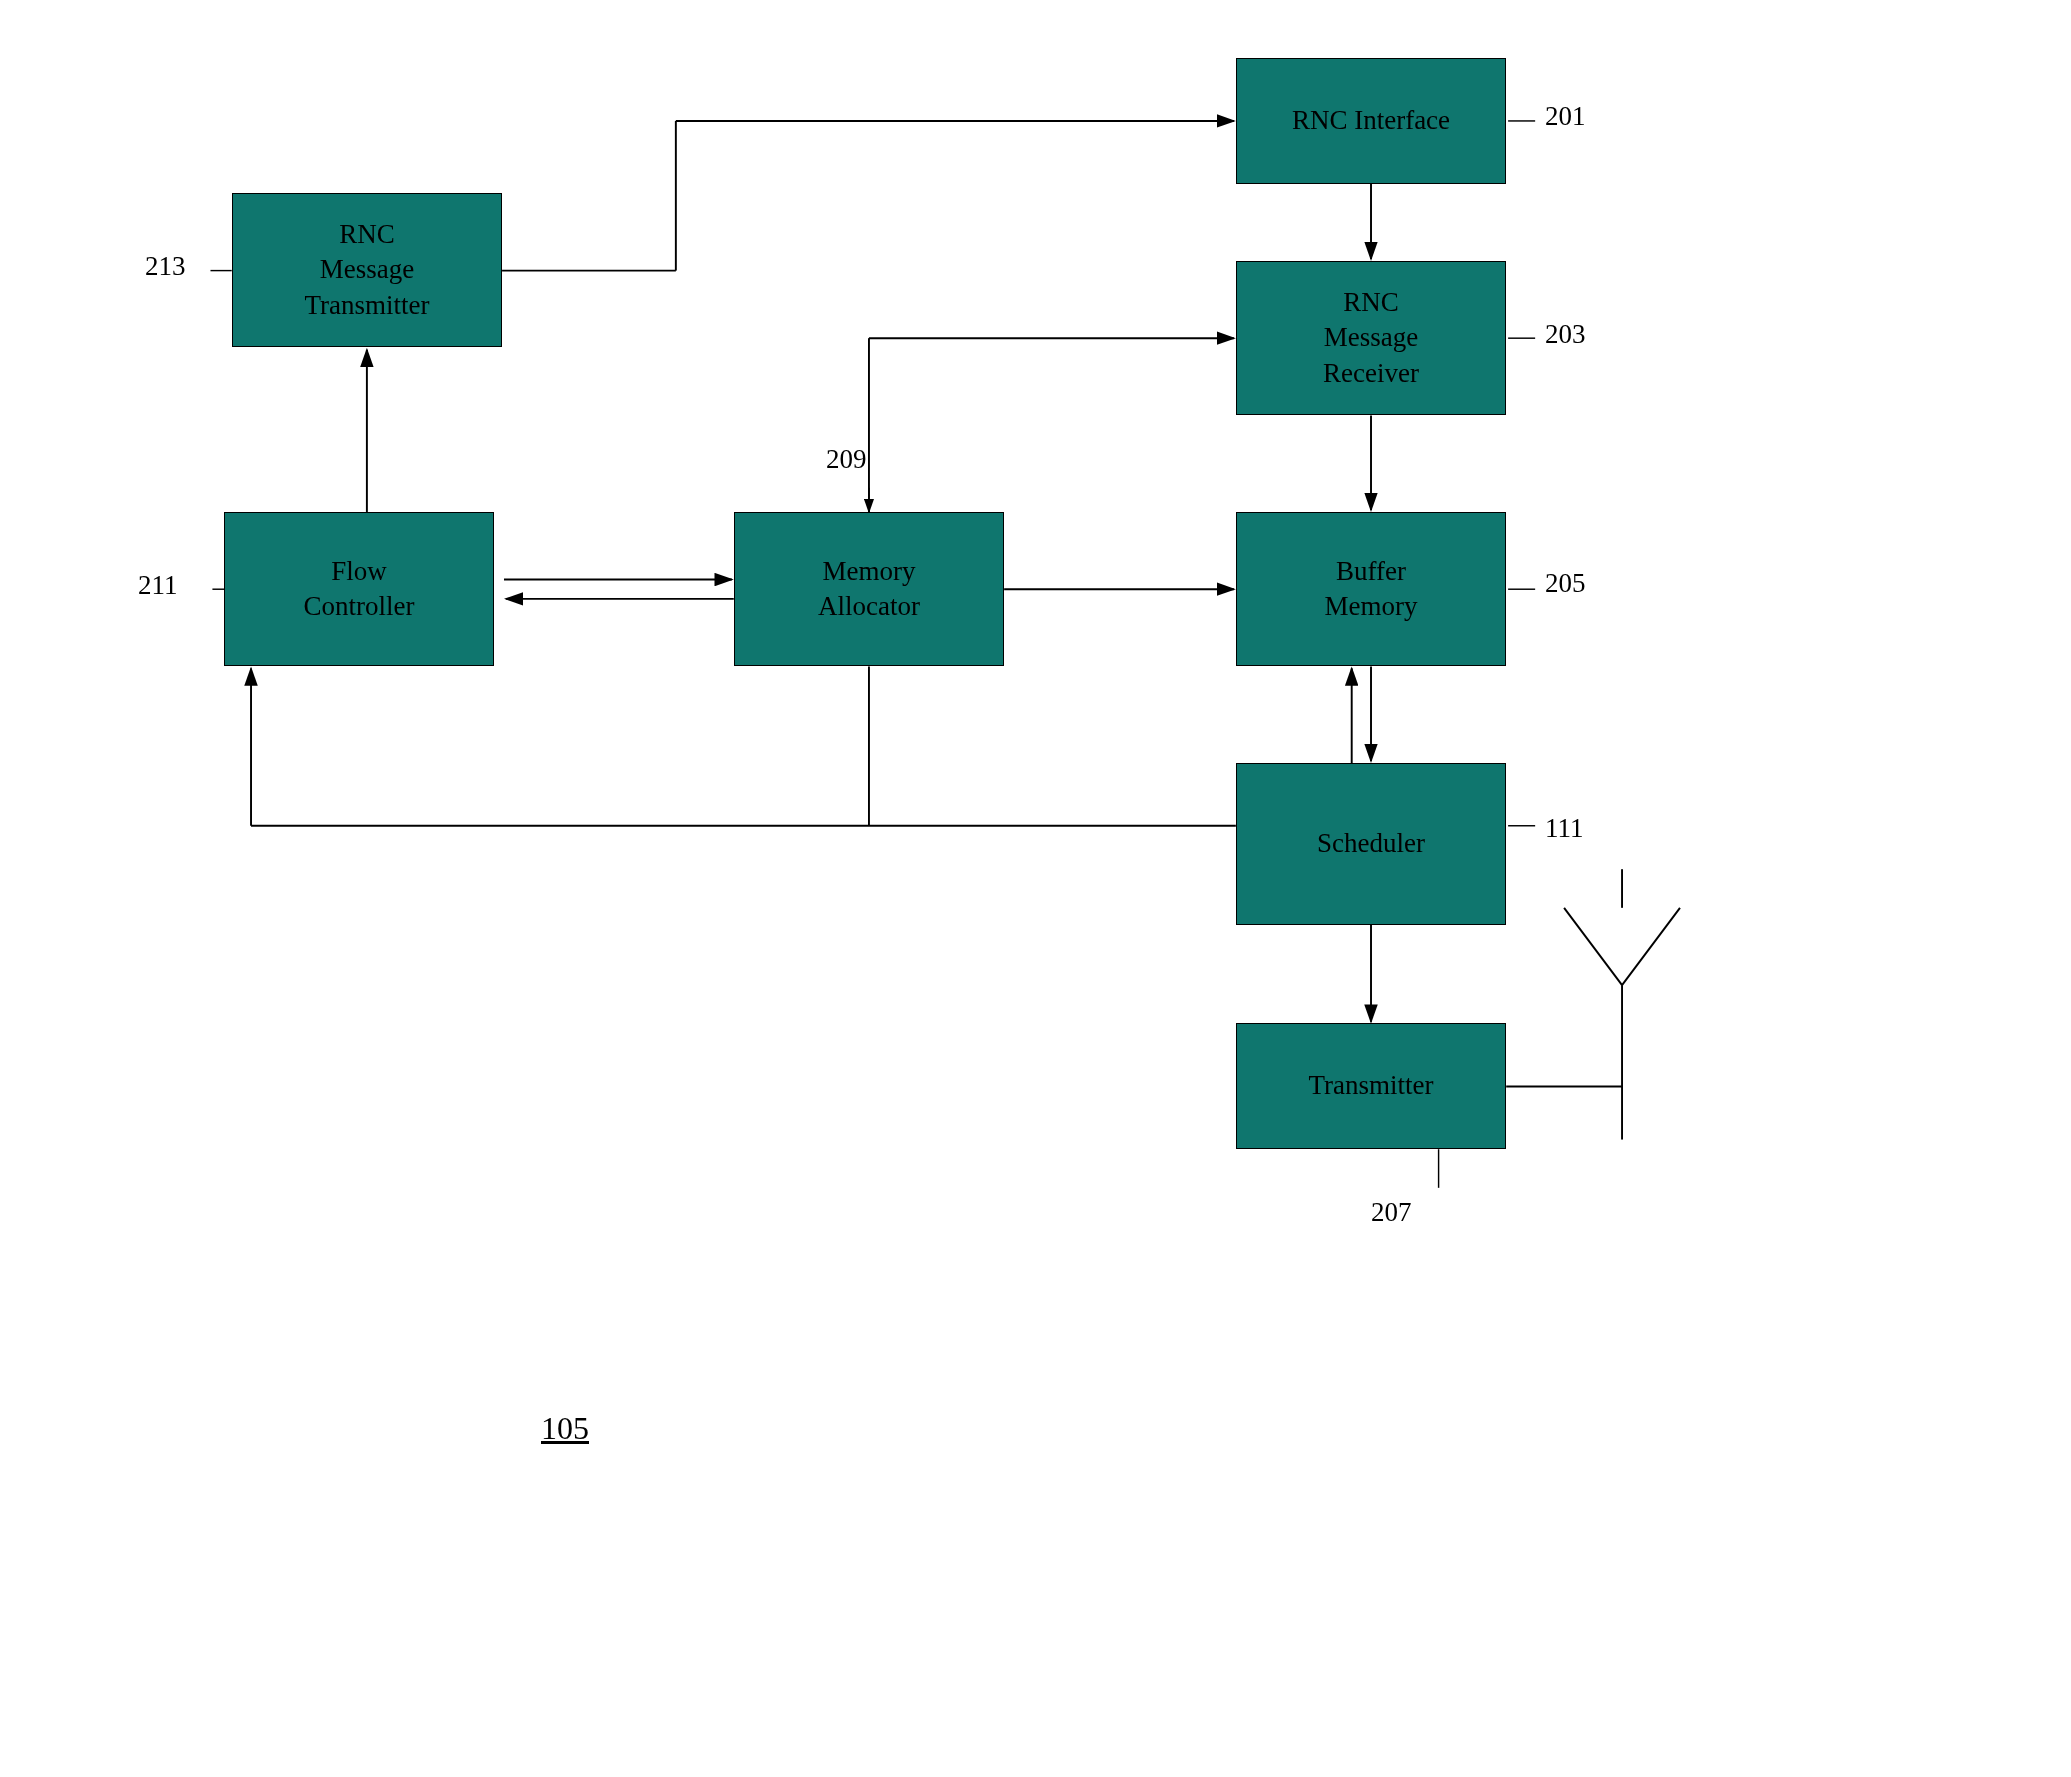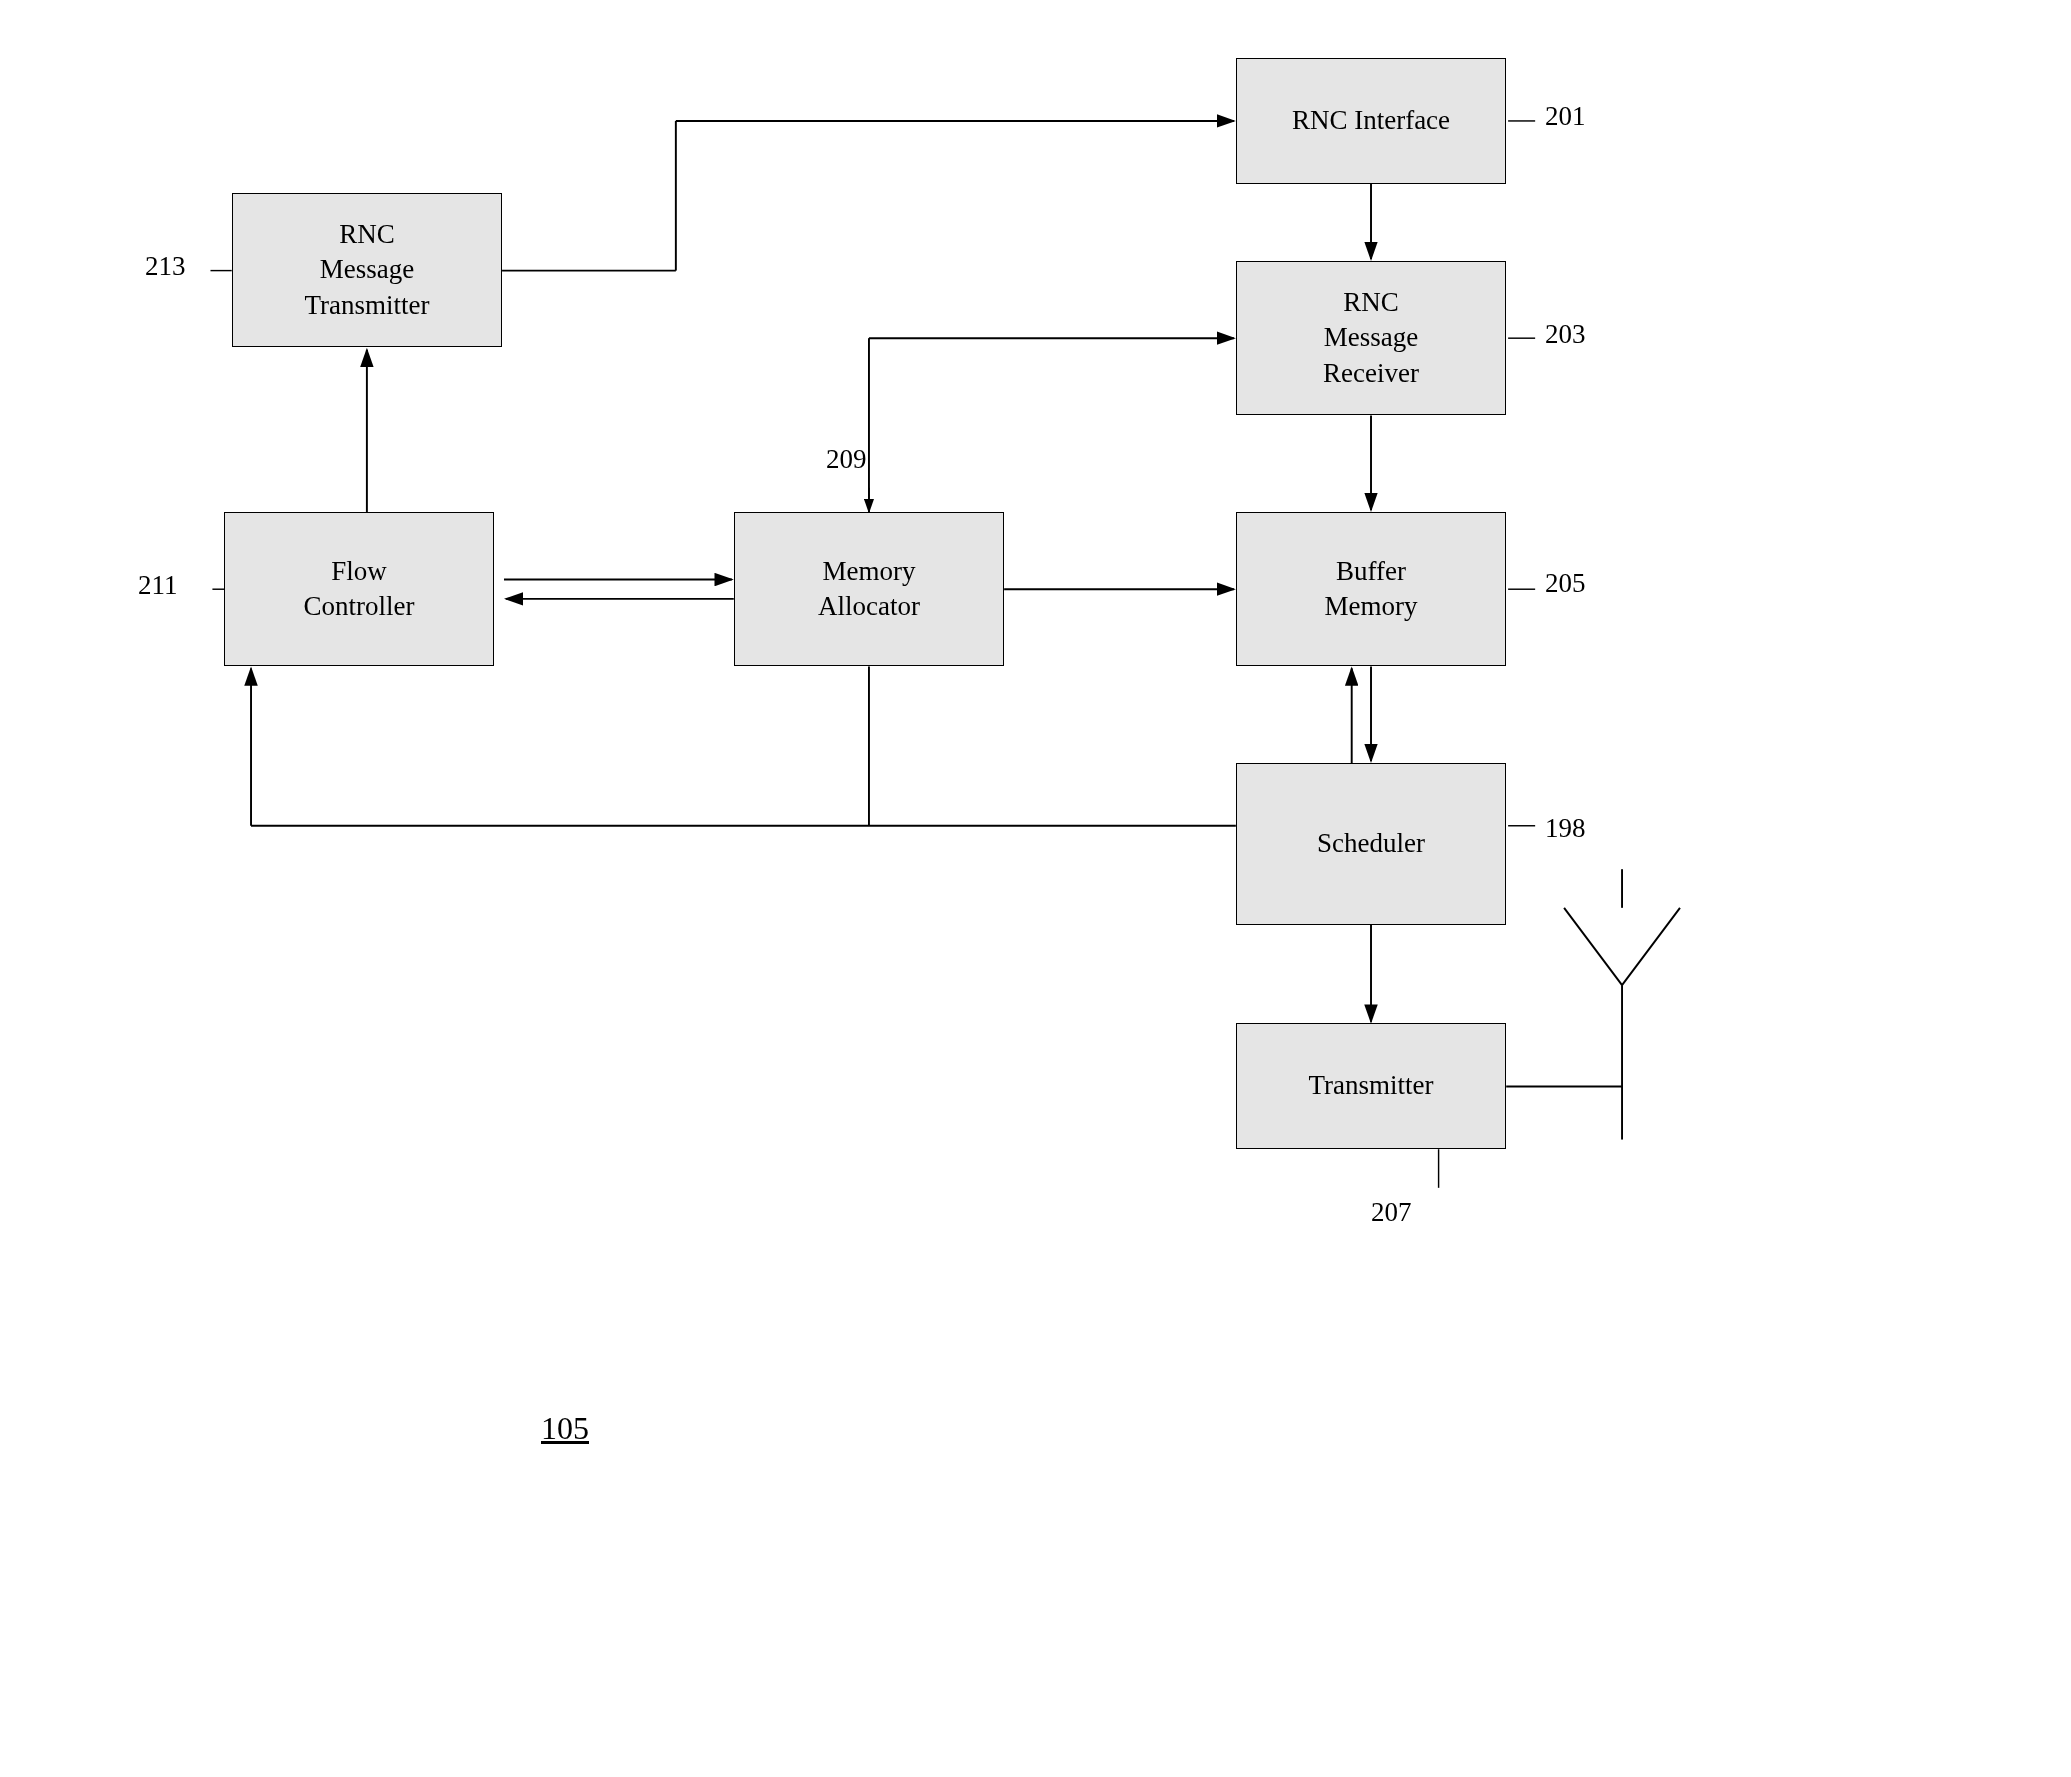--- a/index.html
+++ b/index.html
@@ -12,21 +12,21 @@
       overflow: hidden;
     }
     .diagram-container {
       position: relative;
       width: 2071px;
       height: 1778px;
     }
     .box {
       position: absolute;
       border: 1.9px solid #000;
-      background: #e5e5e5;
+      background: #0f766e;
       display: flex;
       align-items: center;
       justify-content: center;
       text-align: center;
       font-size: 27px;
       line-height: 1.3;
     }
     .label {
       position: absolute;
       font-size: 27px;
@@ -149,21 +149,21 @@
   <div class="box" style="left:232px; top:193px; width:270px; height:154px;">
     <span>RNC<br>Message<br>Transmitter</span>
   </div>
 
   <div class="label" style="left:1545px; top:101px;">201</div>
 
   <div class="label" style="left:1545px; top:319px;">203</div>
 
   <div class="label" style="left:1545px; top:568px;">205</div>
 
-  <div class="label" style="left:1545px; top:813px;">198</div>
+  <div class="label" style="left:1545px; top:813px;">111</div>
 
   <div class="label" style="left:1371px; top:1197px;">207</div>
 
   <div class="label" style="left:826px; top:444px;">209</div>
 
   <div class="label" style="left:138px; top:570px;">211</div>
 
   <div class="label" style="left:145px; top:251px;">213</div>
 
   <div class="label label-underline" style="left:541px; top:1410px; font-size:32px;">105</div>

